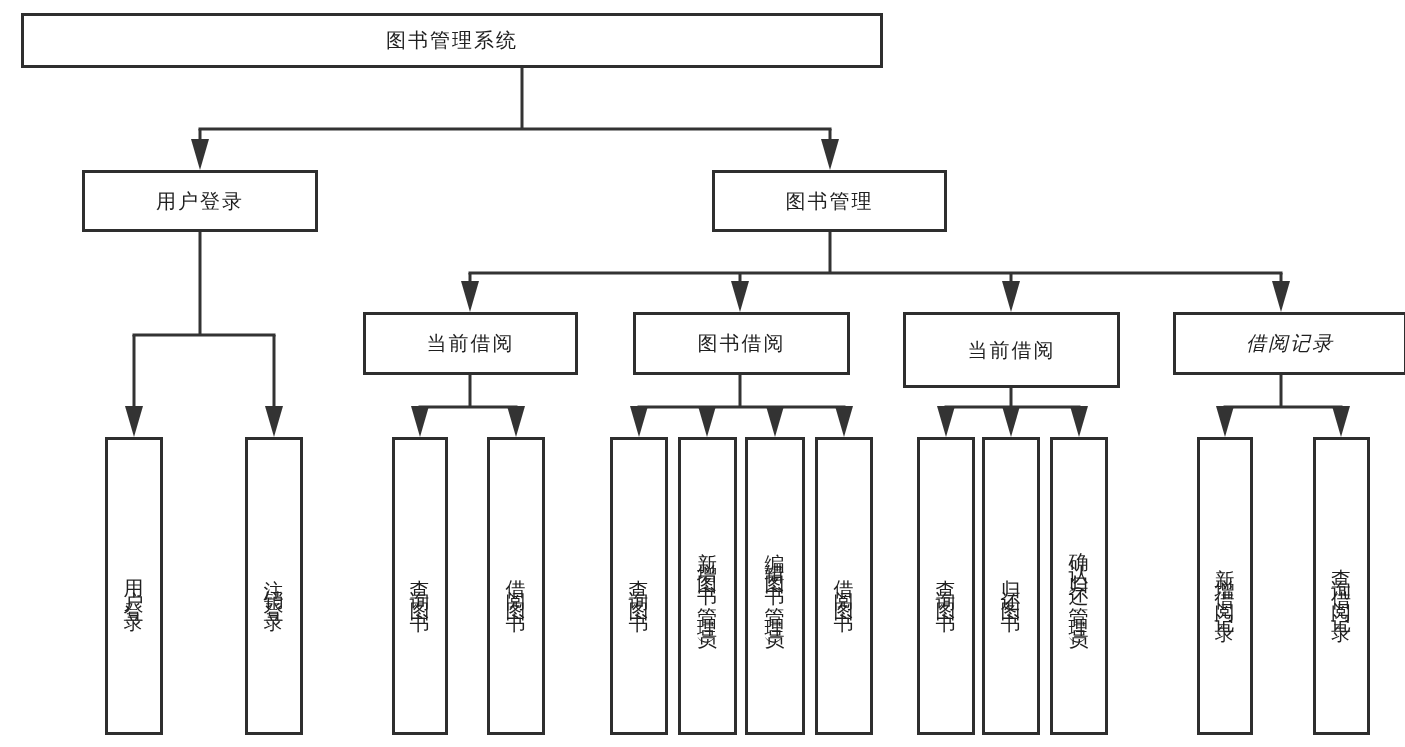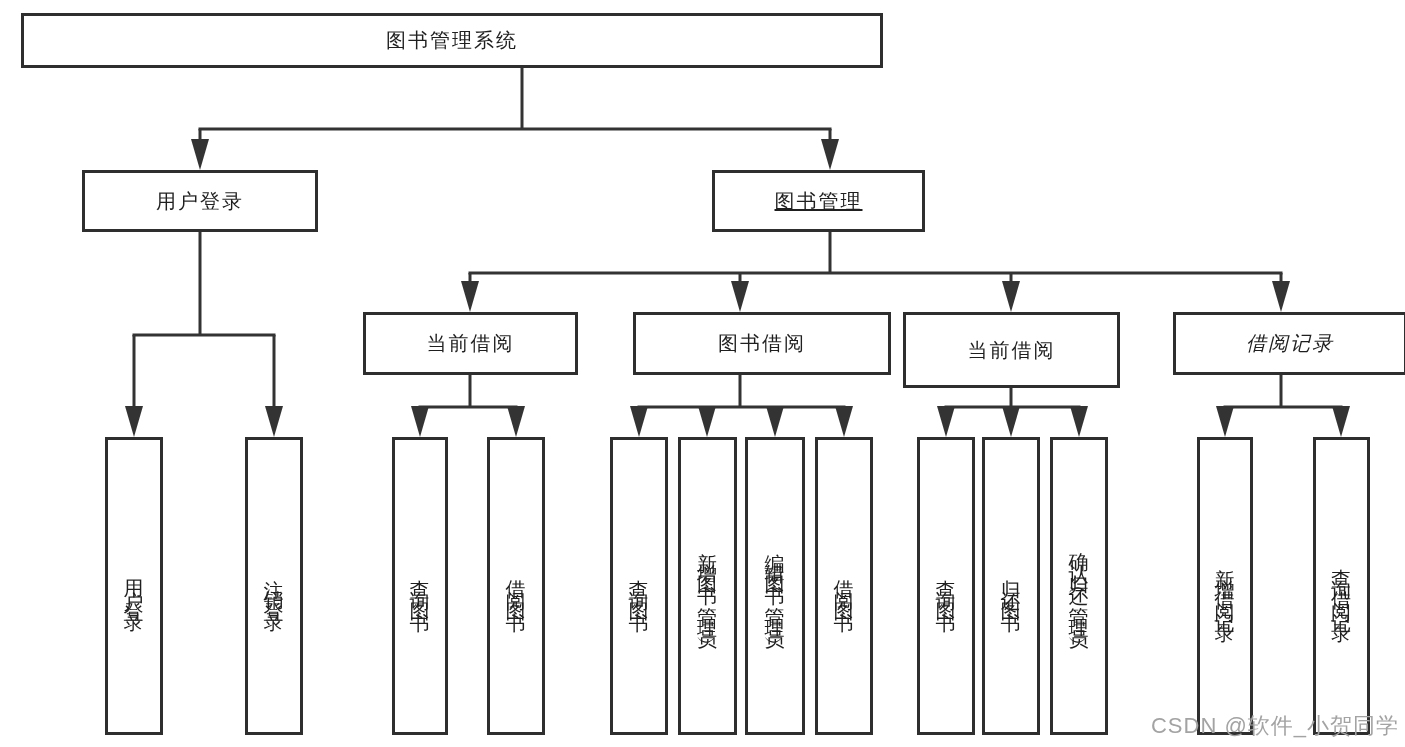--- a/index.html
+++ b/index.html
@@ -113,24 +113,24 @@
     <path class="line" d="M1223.5 407 H1342.5"></path>
     <path class="line" d="M1225 407 V412"></path>
     <polygon class="arrow" points="1216,406 1234,406 1225,437"></polygon>
     <path class="line" d="M1341 407 V412"></path>
     <polygon class="arrow" points="1332,406 1350,406 1341,437"></polygon>
   </svg>
 
   <div class="node" style="left:21px; top:13px; width:862px; height:55px;">图书管理系统</div>
 
   <div class="node" style="left:82px; top:170px; width:236px; height:62px;">用户登录</div>
-  <div class="node" style="left:712px; top:170px; width:213px; height:62px;text-decoration:underline;">图书管理</div>
+  <div class="node" style="left:712px; top:170px; width:235px; height:62px;">图书管理</div>
 
   <div class="node" style="left:363px; top:312px; width:215px; height:63px;">当前借阅</div>
-  <div class="node" style="left:633px; top:312px; width:258px; height:63px;">图书借阅</div>
+  <div class="node" style="left:633px; top:312px; width:217px; height:63px;">图书借阅</div>
   <div class="node" style="left:903px; top:312px; width:217px; height:76px;">当前借阅</div>
   <div class="node" style="left:1173px; top:312px; width:234px; height:63px;font-style:italic;">借阅记录</div>
 
   <div class="node leaf" style="left:105px; top:437px; width:58px; height:298px;">
     <span class="vtext">用户登录</span>
   </div>
   <div class="node leaf" style="left:245px; top:437px; width:58px; height:298px;">
     <span class="vtext">注销登录</span>
   </div>
 
@@ -164,15 +164,14 @@
     <span class="vtext">确认归还（管理员）</span>
   </div>
 
   <div class="node leaf" style="left:1197px; top:437px; width:56px; height:298px;">
     <span class="vtext">新增借阅记录</span>
   </div>
   <div class="node leaf" style="left:1313px; top:437px; width:57px; height:298px;">
     <span class="vtext">查询借阅记录</span>
   </div>
 
-  <div class="watermark">CSDN @软件_小贺同学</div>
 
 </div>
 
 </body></html>

